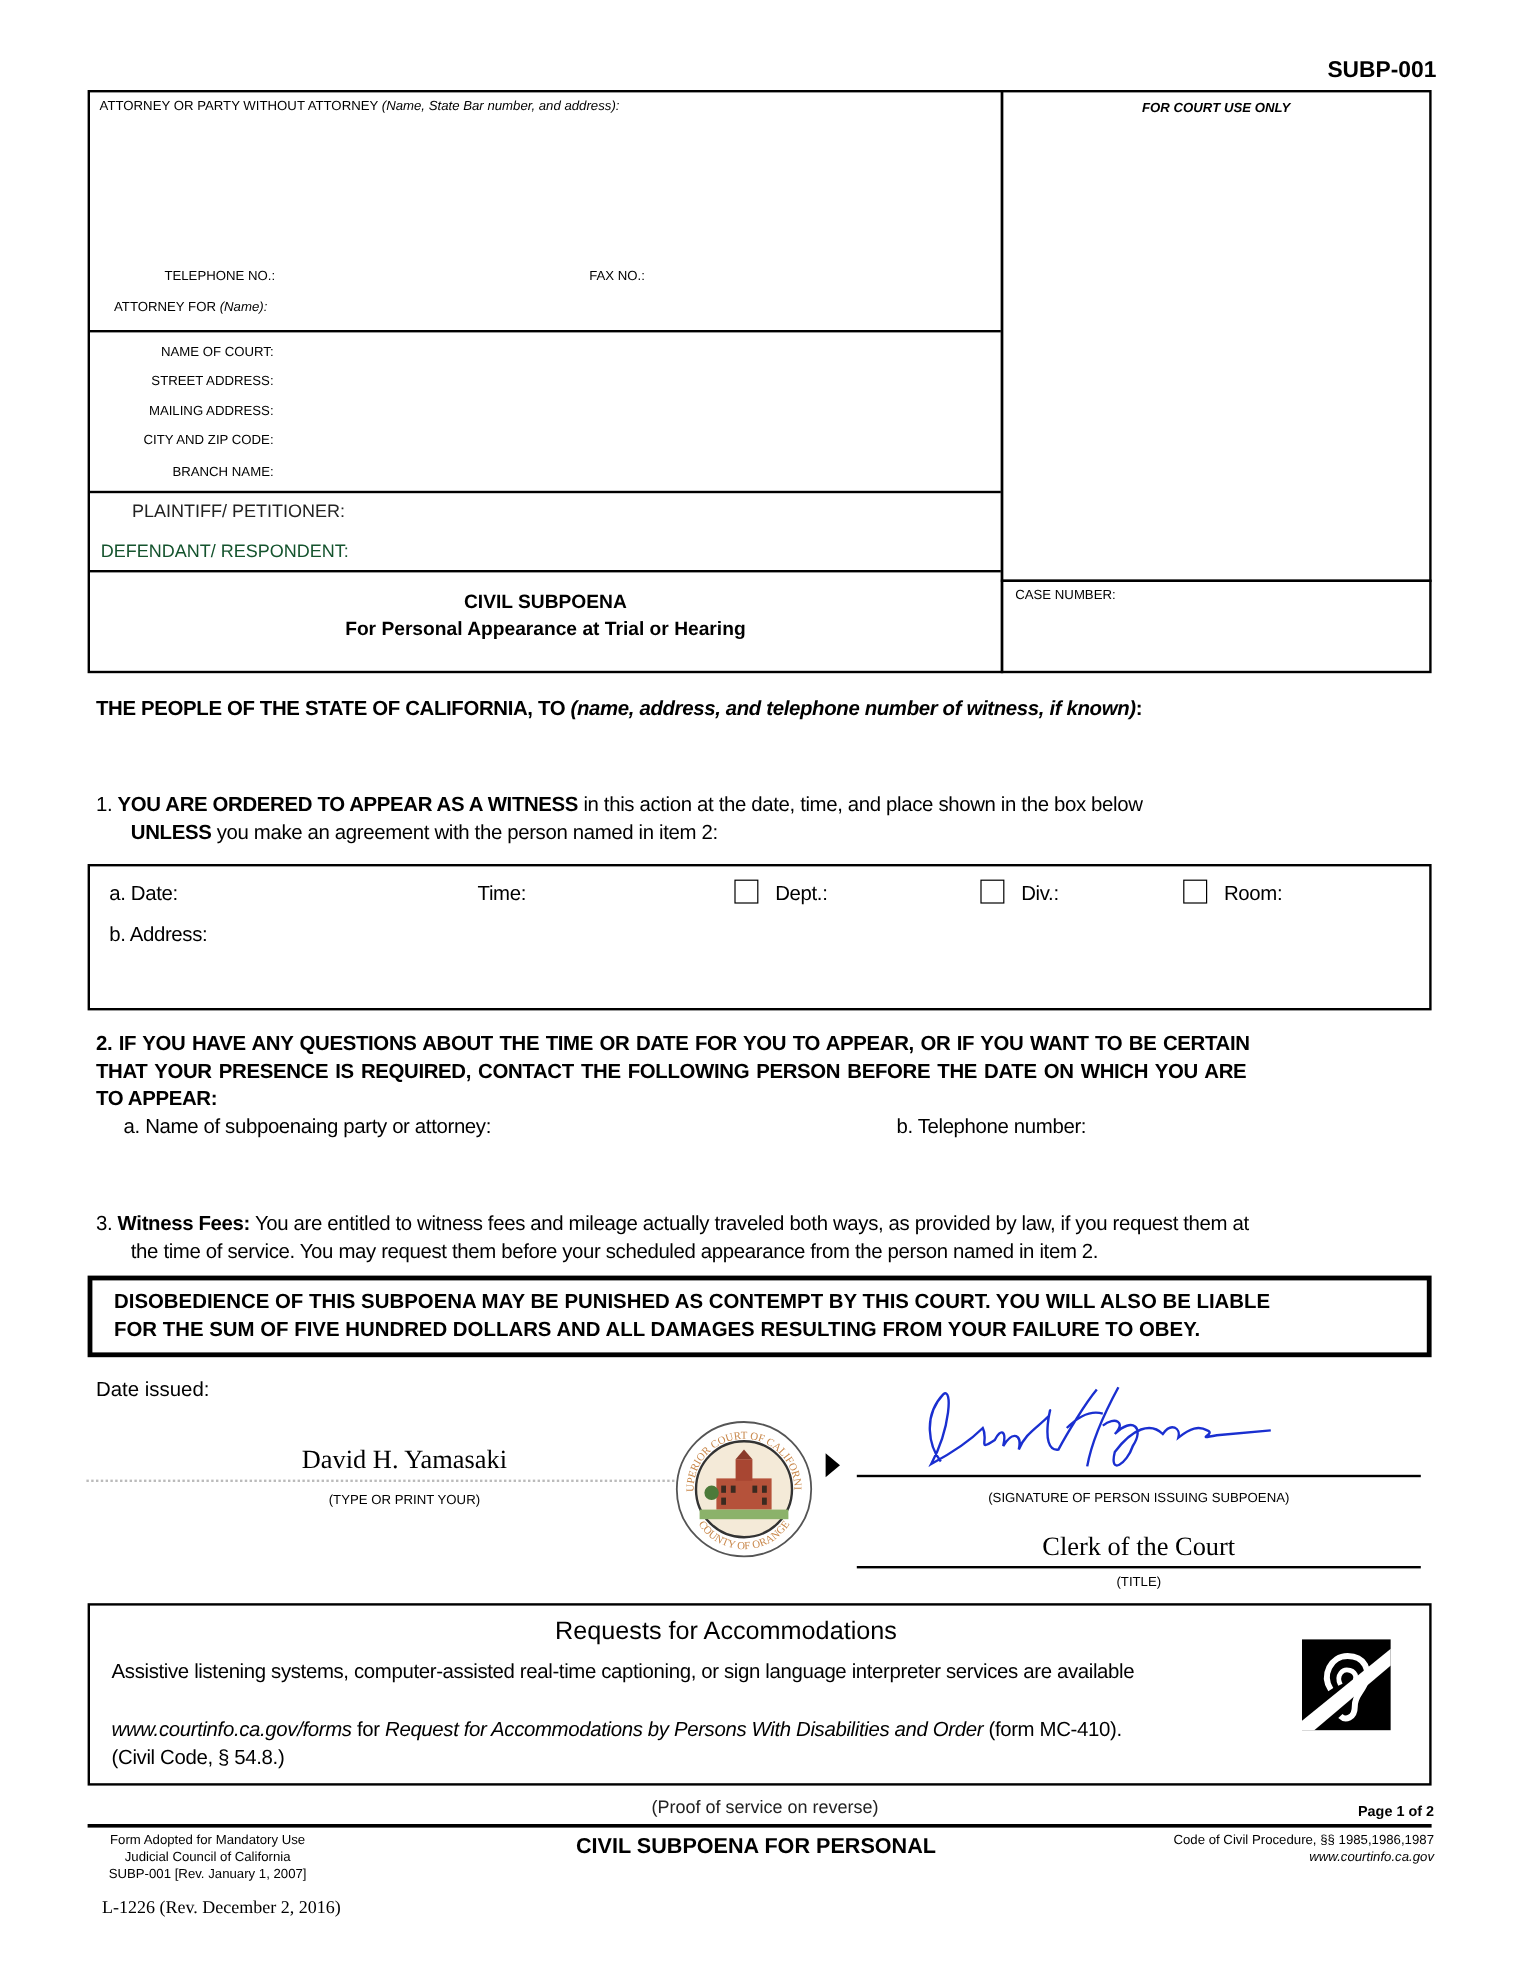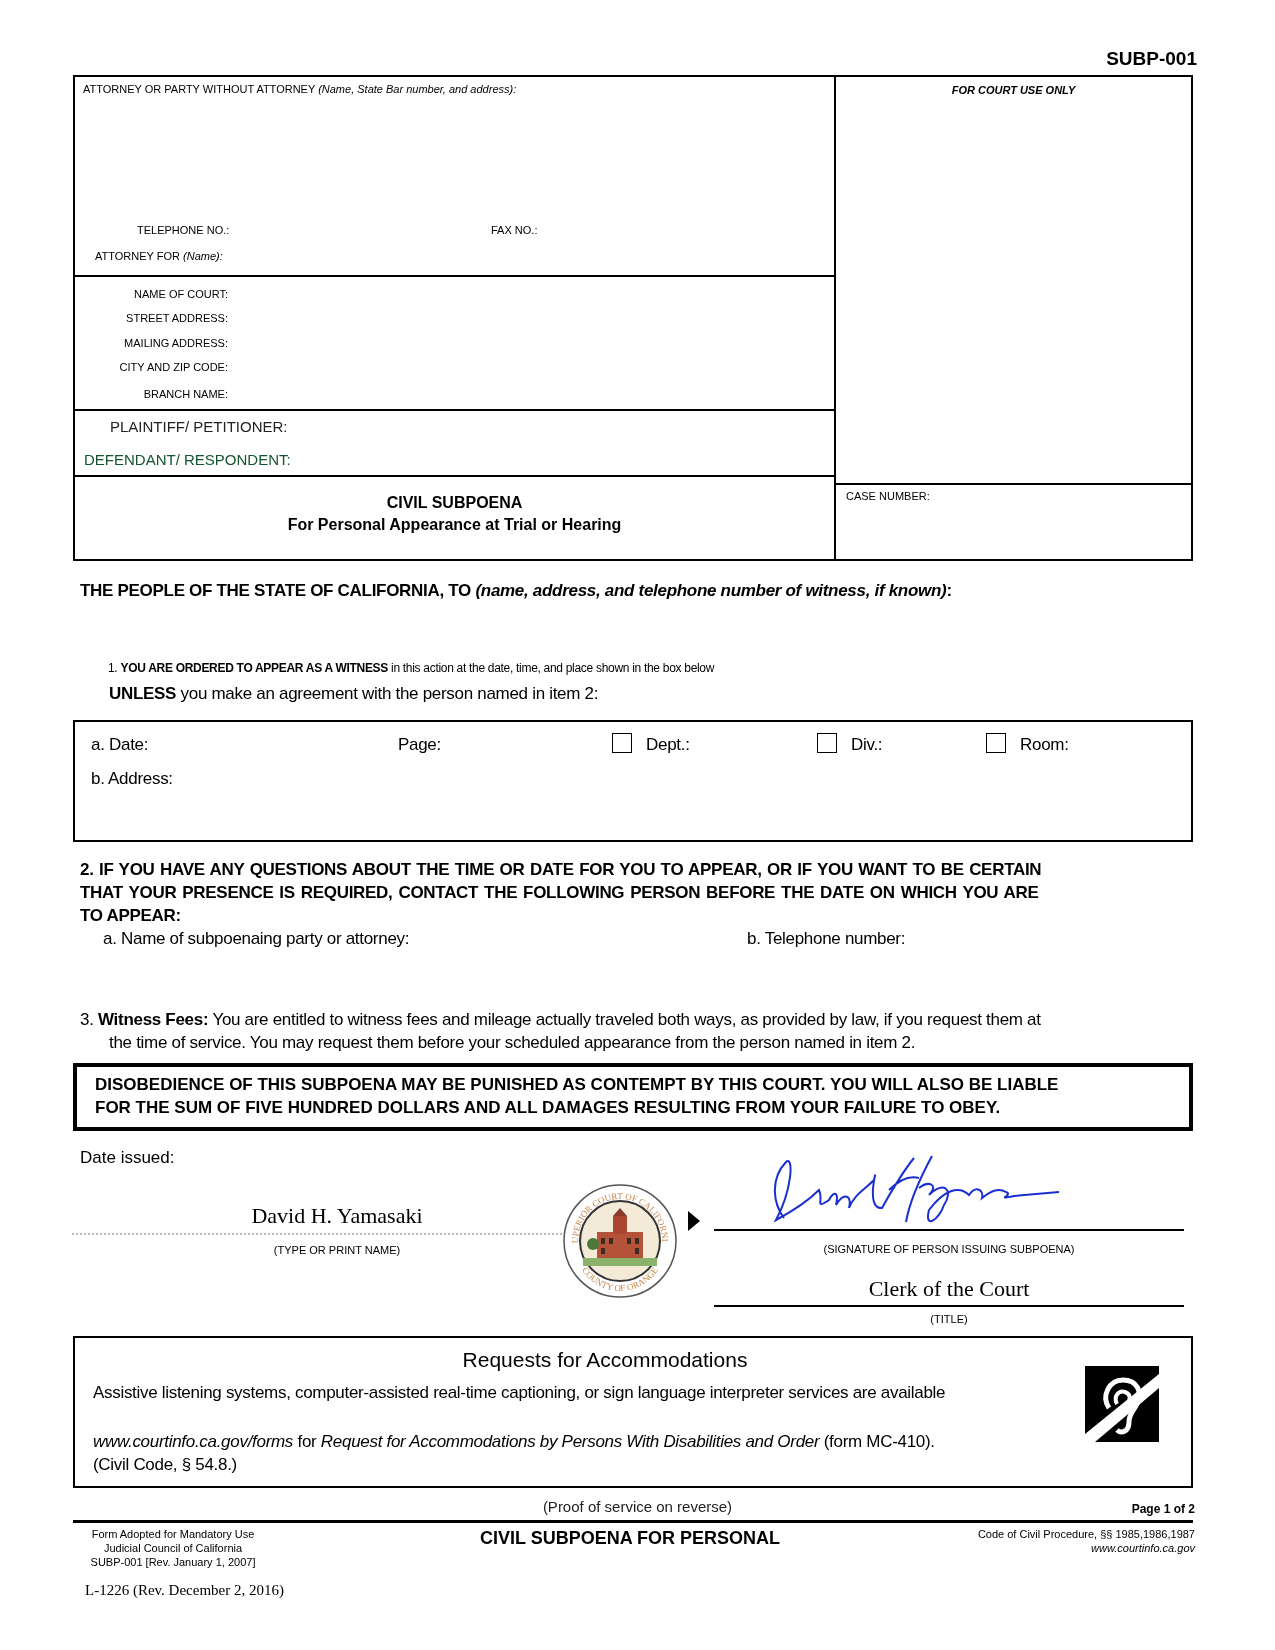--- a/index.html
+++ b/index.html
@@ -66,32 +66,32 @@
   <div class="abs small" style="left:10px; top:5px;">CASE NUMBER:</div>
   <div class="abs" style="left:10px; top:24px; width:335px; height:40px;"></div>
 </div>
 
 <div class="abs cond" style="left:80px; top:581px; font-size:17px;">
   <span class="b">THE PEOPLE OF THE STATE OF CALIFORNIA, TO</span>
   <span class="b it">(name, address, and telephone number of witness, if known)</span><span class="b">:</span>
 </div>
 <div class="abs" style="left:80px; top:603px; width:1110px; height:42px;"></div>
 
-<div class="abs cond" style="left:80px; top:661px; font-size:12px;margin-left:28px;">
+<div class="abs cond" style="left:80px; top:661px; font-size:17px;">
   <span>1.</span>
   <span class="b">YOU ARE ORDERED TO APPEAR AS A WITNESS</span><span> in this action at the date, time, and place shown in the box below</span>
 </div>
 <div class="abs cond" style="left:109px; top:684px; font-size:17px;">
   <span class="b">UNLESS</span><span> you make an agreement with the person named in item 2:</span>
 </div>
 
 <div class="abs box" style="left:73px; top:720px; width:1120px; height:122px;">
   <div class="abs cond" style="left:16px; top:13px; font-size:17px;">a.  Date:</div>
   <div class="abs" style="left:90px; top:10px; width:220px; height:24px;"></div>
-  <div class="abs cond" style="left:323px; top:13px; font-size:17px;">Page:</div>
+  <div class="abs cond" style="left:323px; top:13px; font-size:17px;">Time:</div>
   <div class="abs" style="left:375px; top:10px; width:150px; height:24px;"></div>
   <span class="abs chk" style="left:537px; top:11px;"></span>
   <div class="abs cond" style="left:571px; top:13px; font-size:17px;">Dept.:</div>
   <span class="abs chk" style="left:742px; top:11px;"></span>
   <div class="abs cond" style="left:776px; top:13px; font-size:17px;">Div.:</div>
   <span class="abs chk" style="left:911px; top:11px;"></span>
   <div class="abs cond" style="left:945px; top:13px; font-size:17px;">Room:</div>
   <div class="abs cond" style="left:16px; top:47px; font-size:17px;">b.  Address:</div>
   <div class="abs" style="left:120px; top:44px; width:980px; height:64px;"></div>
 </div>
@@ -113,21 +113,21 @@
 <div class="abs" style="left:73px; top:1063px; width:1120px; height:68px; border:4px solid #000; box-sizing:border-box;">
   <div class="abs b" style="left:18px; top:8px; font-size:17px;">DISOBEDIENCE OF THIS SUBPOENA MAY BE PUNISHED AS CONTEMPT BY THIS COURT. YOU WILL ALSO BE LIABLE</div>
   <div class="abs b" style="left:18px; top:31px; font-size:17px;">FOR THE SUM OF FIVE HUNDRED DOLLARS AND ALL DAMAGES RESULTING FROM YOUR FAILURE TO OBEY.</div>
 </div>
 
 <div class="abs" style="left:80px; top:1148px; font-size:17px;">Date issued:</div>
 <div class="abs" style="left:190px; top:1145px; width:300px; height:22px;"></div>
 
 <div class="abs serif" style="left:72px; width:530px; text-align:center; top:1203px; font-size:22px;">David H. Yamasaki</div>
 <div class="abs dotline" style="left:72px; top:1233px; width:490px;"></div>
-<div class="abs small" style="left:72px; width:530px; text-align:center; top:1244px;">(TYPE OR PRINT NAME)</div>
+<div class="abs small" style="left:72px; width:530px; text-align:center; top:1244px;">(TYPE OR PRINT YOUR)</div>
 
 <div class="abs" style="left:561px; top:1182px; width:118px; height:118px;">
   <svg width="118" height="118" viewBox="0 0 118 118">
     <circle cx="59" cy="59" r="56" fill="#fff" stroke="#555" stroke-width="1.5"></circle>
     <circle cx="59" cy="59" r="40" fill="#f4ead8" stroke="#333" stroke-width="2"></circle>
     <defs>
       <path id="sealTop" d="M 17 59 A 42 42 0 0 1 101 59"></path>
       <path id="sealBot" d="M 14 64 A 45 45 0 0 0 104 64"></path>
     </defs>
     <text font-size="9" fill="#c8874a" font-family="Liberation Serif, serif"><textPath href="#sealTop" startOffset="50%" text-anchor="middle">SUPERIOR COURT OF CALIFORNIA</textPath></text>

